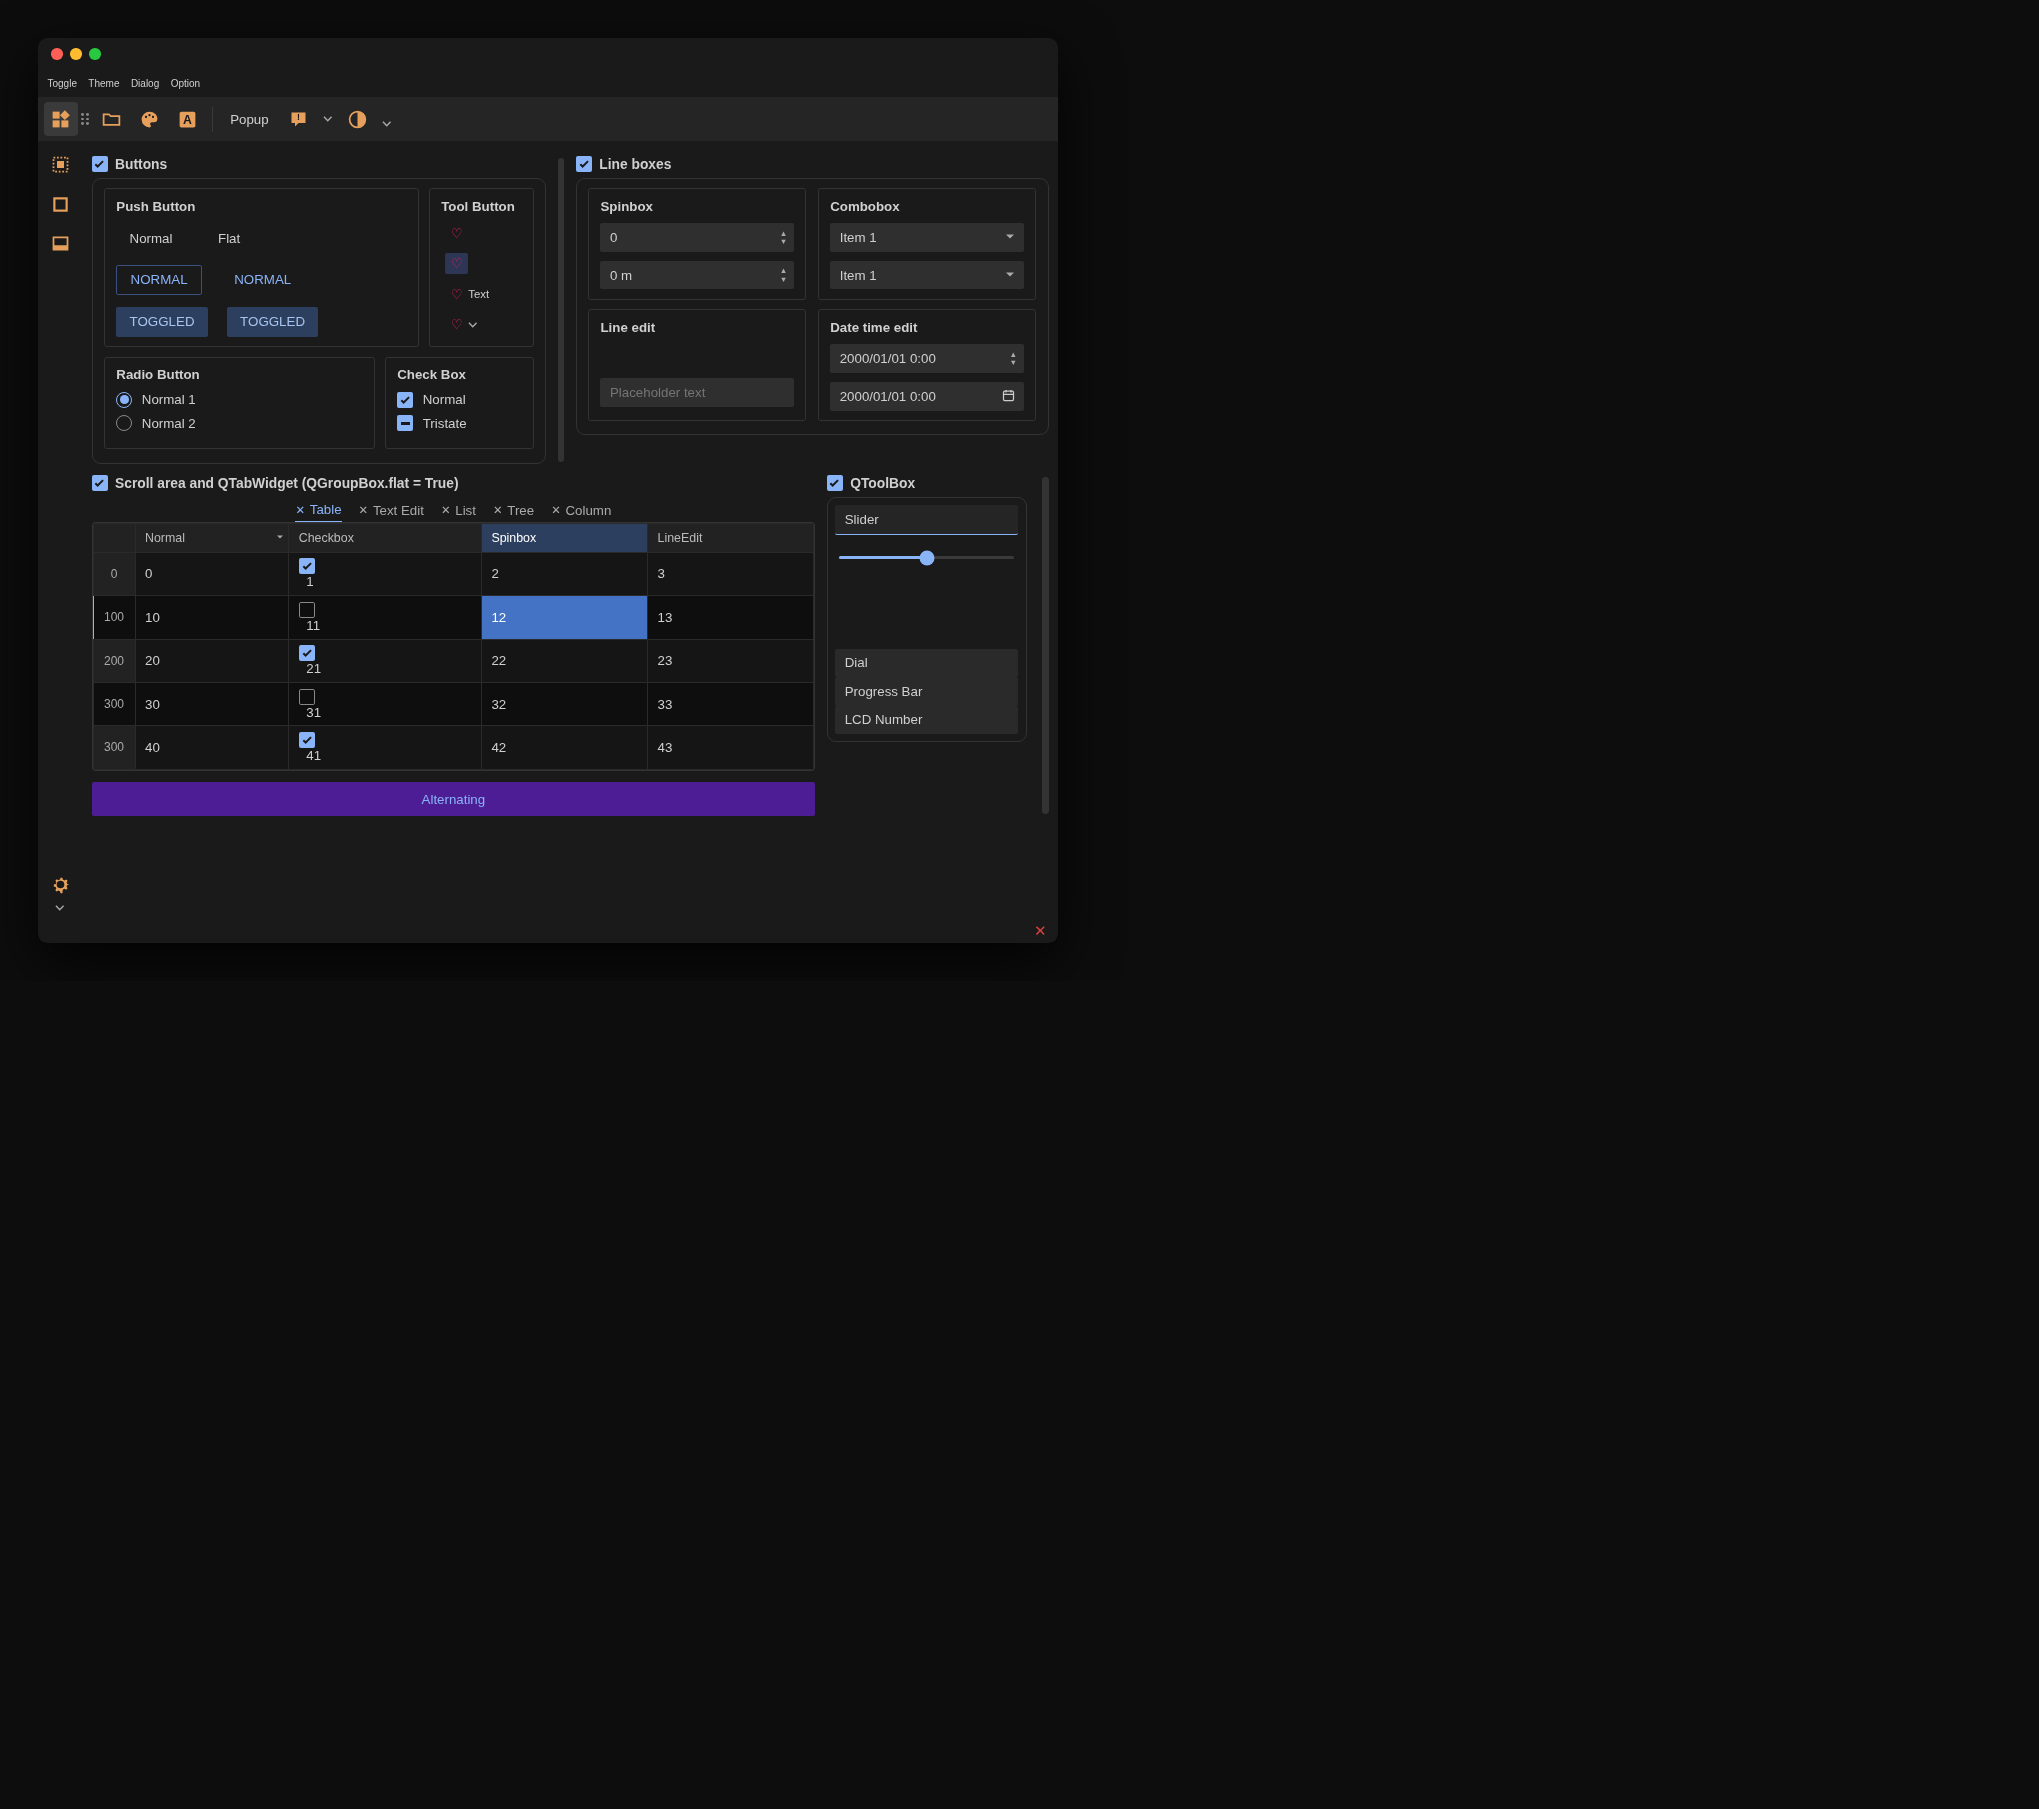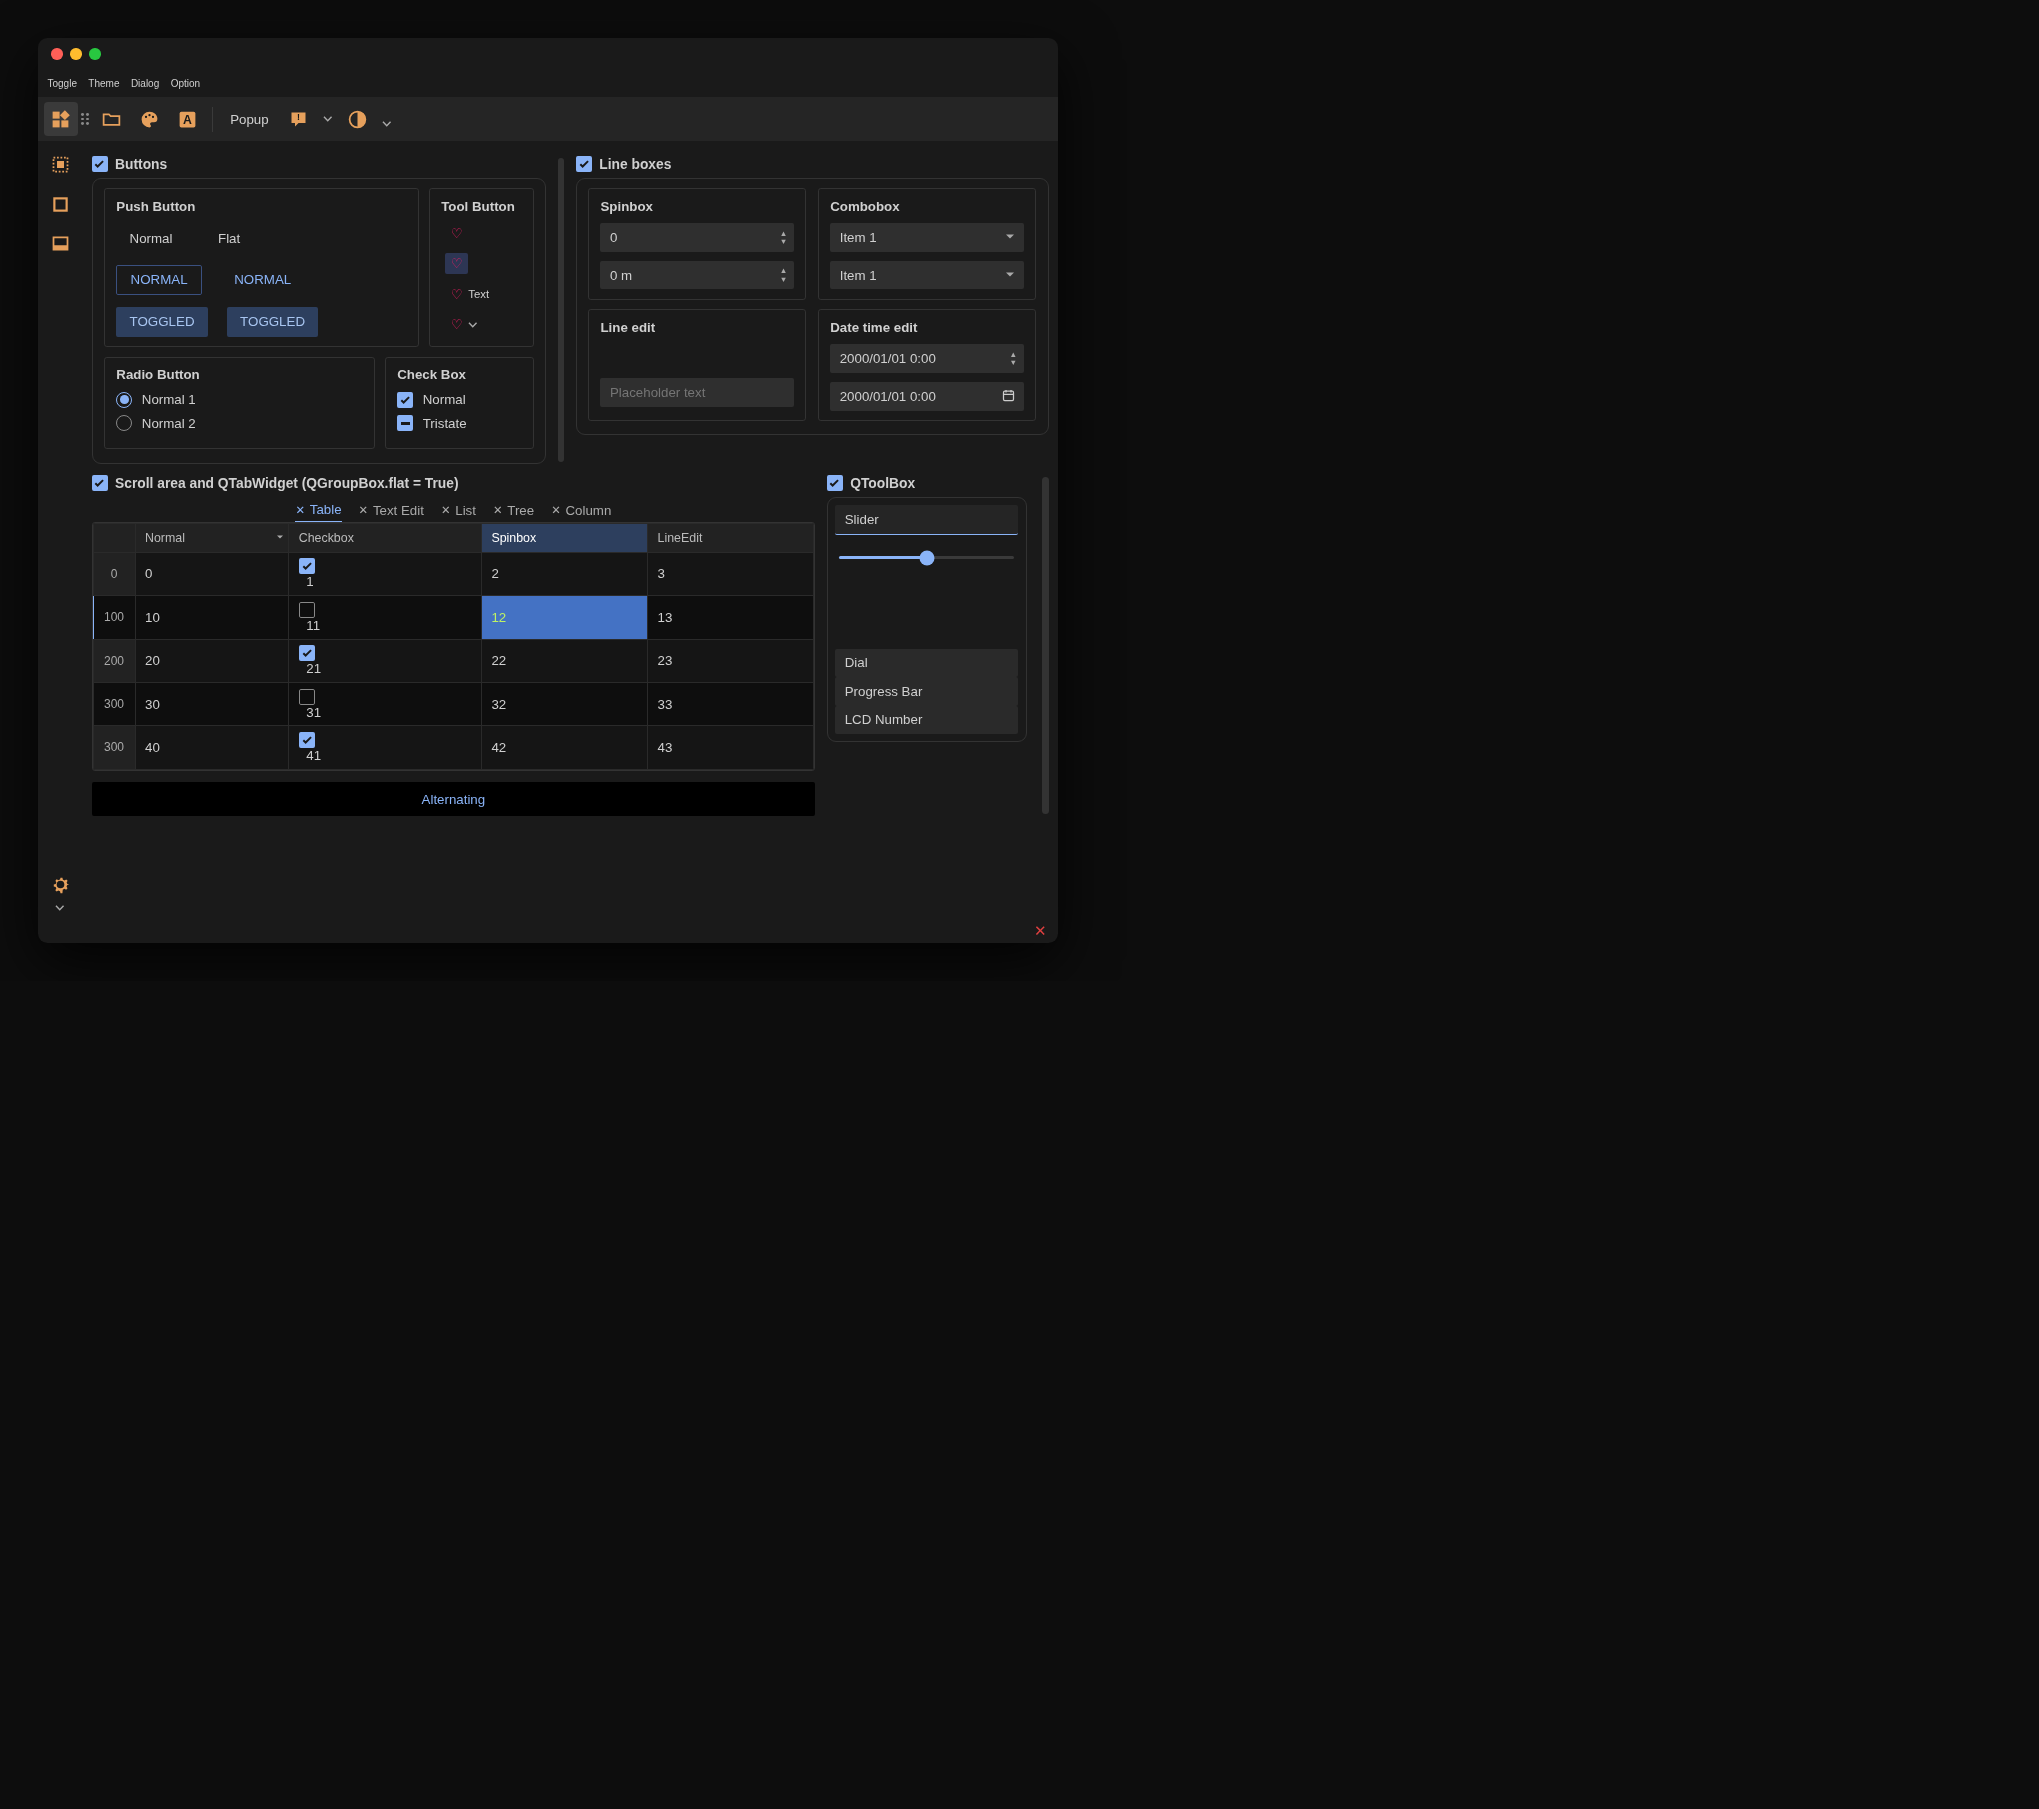--- a/index.html
+++ b/index.html
@@ -80,24 +80,24 @@
 
 .table-wrap { border: 1px solid #333; border-radius: 2.9px; overflow: hidden; }
 table { width: 100%; border-collapse: collapse; }
 th, td { border: 1px solid #2a2a2a; padding: 5.7px 9.5px; text-align: left; font-weight: normal; height: 28.5px; }
 th { background: #222; font-size: 12.4px; color: #bbb; position: relative; }
 th .sort { position: absolute; right: 5.7px; top: 50%; transform: translateY(-40%); border: 3.8px solid transparent; border-top-color: #aaa; }
 td.rh { background: #222; text-align: center; width: 42px; font-size: 12px; color: #aaa; }
 tr.sel td.rh { border-left: 1.9px solid #8ab4f8; }
 tr.alt td { background: #0e0e0e; }
 tr td { background: #151515; }
-td.selcell { background: #4472c4 !important; color: #bef264; }
+td.selcell { background: #4472c4 !important; color: #ffffff; }
 th.selhead { background: #2d3f5e; color: #fff; }
 
-.alt-btn { width: 100%; padding: 9.5px; background: #000000; color: #8ab4f8; text-align: center; border-radius: 1.9px; cursor: pointer; margin-top: 11.4px; }
+.alt-btn { width: 100%; padding: 9.5px; background: #4c1d95; color: #8ab4f8; text-align: center; border-radius: 1.9px; cursor: pointer; margin-top: 11.4px; }
 
 .tbx { display: flex; flex-direction: column; gap: 0; }
 .tbx-item { background: #2a2a2a; padding: 6.7px 9.5px; cursor: pointer; border-radius: 1.9px; font-size: 13.3px; }
 .tbx-item.active { border-bottom: 1.9px solid #8ab4f8; background: #252525; }
 .tbx-body { padding: 13.3px 3.8px 19px 3.8px; min-height: 114px; }
 .slider { position: relative; height: 19px; display: flex; align-items: center; }
 .slider-track { height: 3.8px; background: #3a3a3a; width: 100%; border-radius: 1.9px; position: relative; }
 .slider-fill { position: absolute; height: 3.8px; background: #8ab4f8; border-radius: 1.9px; width: 50%; }
 .slider-thumb { position: absolute; left: 50%; top: 50%; transform: translate(-50%, -50%); width: 15px; height: 15px; background: #8ab4f8; border-radius: 50%; }
 

